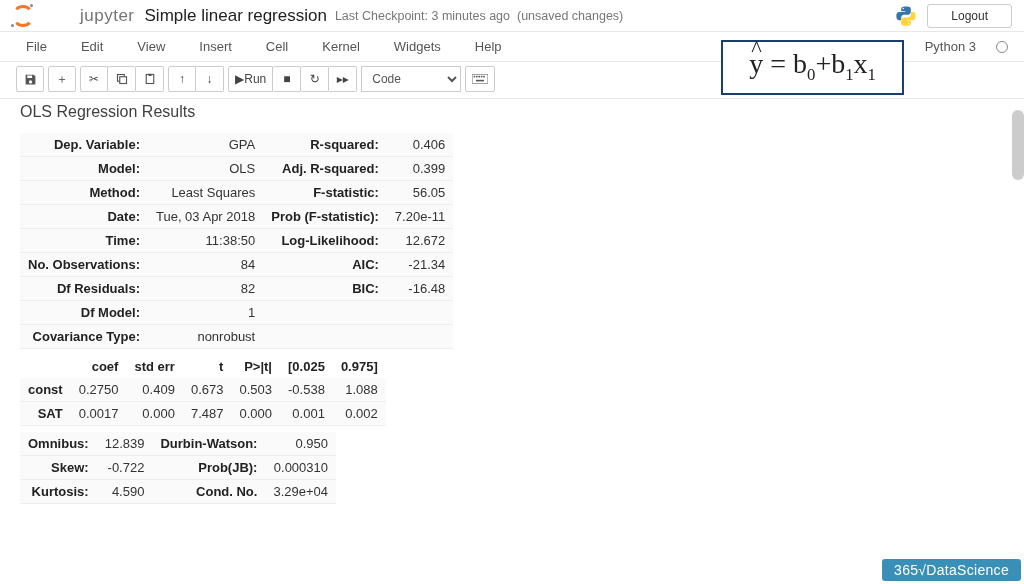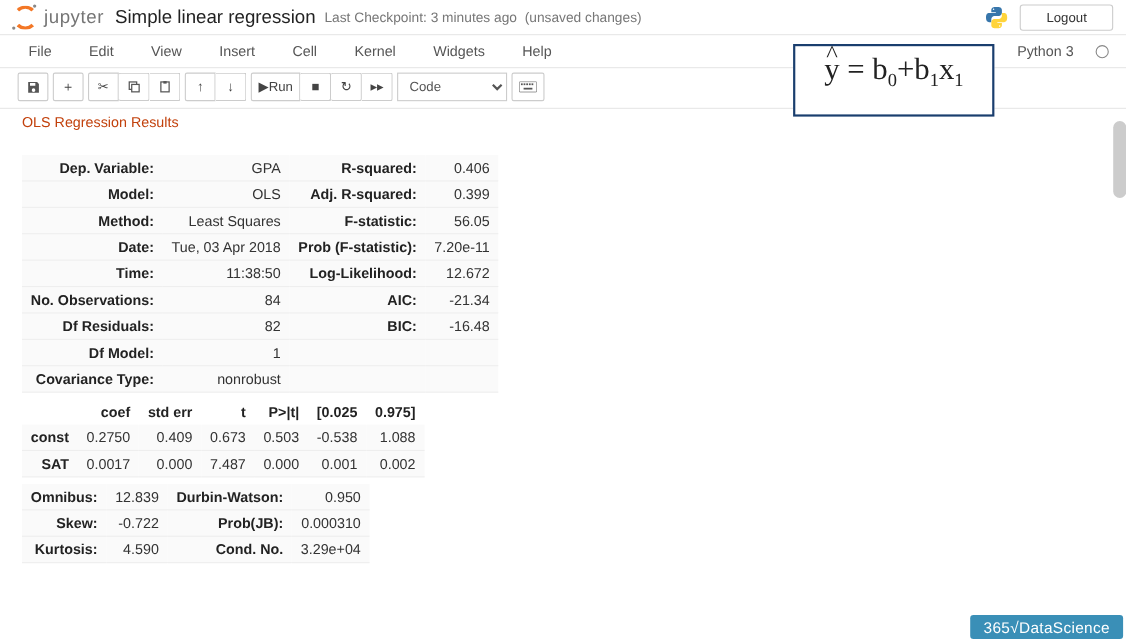--- a/index.html
+++ b/index.html
@@ -23,20 +23,21 @@
   }
   .jupyter-logo {
     display: flex;
     align-items: center;
     font-family: "Helvetica Neue", Arial, sans-serif;
     font-weight: 300;
     font-size: 17px;
     color: #757575;
     letter-spacing: 0.5px;
     cursor: pointer;
+    gap: 40px;
   }
   .jupyter-orb {
     width: 22px; height: 22px;
     border: 3px solid #f37726;
     border-left-color: transparent;
     border-right-color: transparent;
     border-radius: 50%;
     margin-right: 6px;
     position: relative;
   }
@@ -145,21 +146,21 @@
     min-width: 100px;
     cursor: pointer;
     color: #555;
   }
   .equation-box {
     position: absolute;
     top: 40px;
     right: 120px;
     border: 2px solid #1a3e6e;
     background: #fff;
-    padding: 8px 26px 22px;
+    padding: 8px 26px 10px;
     font-family: "Times New Roman", serif;
     font-size: 28px;
     color: #222;
     line-height: 1;
     z-index: 5;
     white-space: nowrap;
   }
   .equation-box sub { font-size: 0.6em; vertical-align: sub; }
   .yhat { position: relative; display: inline-block; }
   .yhat::before {
@@ -185,23 +186,23 @@
     padding-right: 10px;
     color: #b84c2a;
     font-family: monospace;
     flex-shrink: 0;
   }
   .output-body {
     flex: 1;
     font-family: "Helvetica Neue", Arial, sans-serif;
   }
   .ols-caption {
-    color: #c2410c;
-    font-size: 13px;
-    margin-bottom: 23px;
+    color: #404040;
+    font-size: 16px;
+    margin-bottom: 12px;
   }
   table.ols {
     border-collapse: collapse;
     font-size: 13px;
   }
   table.ols td, table.ols th {
     padding: 4px 8px;
     white-space: nowrap;
   }
   table.ols th {

